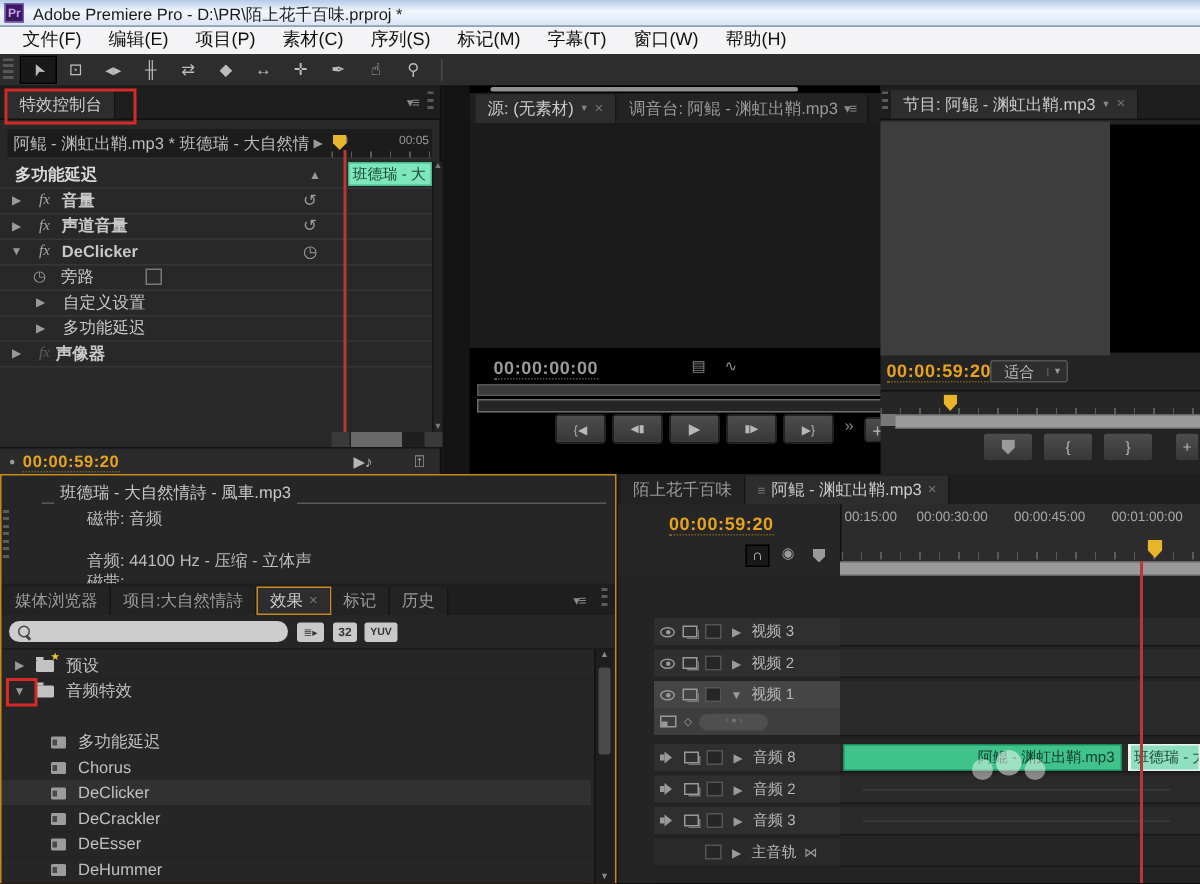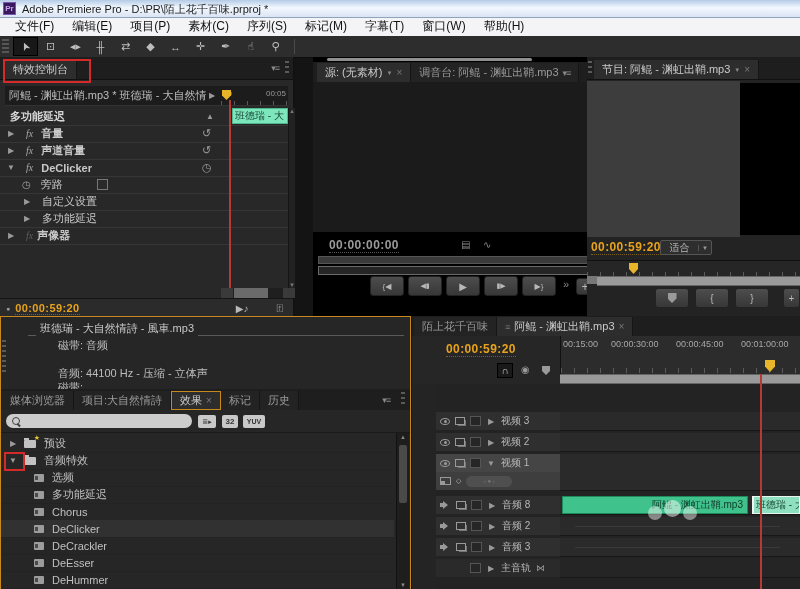--- a/index.html
+++ b/index.html
@@ -344,24 +344,20 @@
         <span class="i-folder" style="margin-left:6px;position:relative">
             <span class="a" style="right:-4px;top:-6px;font-size:7px;color:#e8c832">★</span>
           </span>
         <span style="margin-left:8px">预设</span>
       </div>
       <div class="trow" style="top:19px">
         <span class="exp" style="margin-left:8px">▼</span>
         <span class="i-folder" style="margin-left:6px"></span>
         <span style="margin-left:8px">音频特效</span>
       </div>
-      <div class="trow" style="top:36px">
-        <span class="i-fx" style="margin-left:34px"></span>
-        <span style="margin-left:8px">选频</span>
-      </div>
       <div class="trow" style="top:70px">
         <span class="i-fx" style="margin-left:34px"></span>
         <span style="margin-left:8px">Chorus</span>
       </div>
       <div class="trow" style="top:53px">
         <span class="i-fx" style="margin-left:34px"></span>
         <span style="margin-left:8px">多功能延迟</span>
       </div>
       <div class="trow" style="top:87px;background:#313131">
         <span class="i-fx" style="margin-left:34px"></span>

